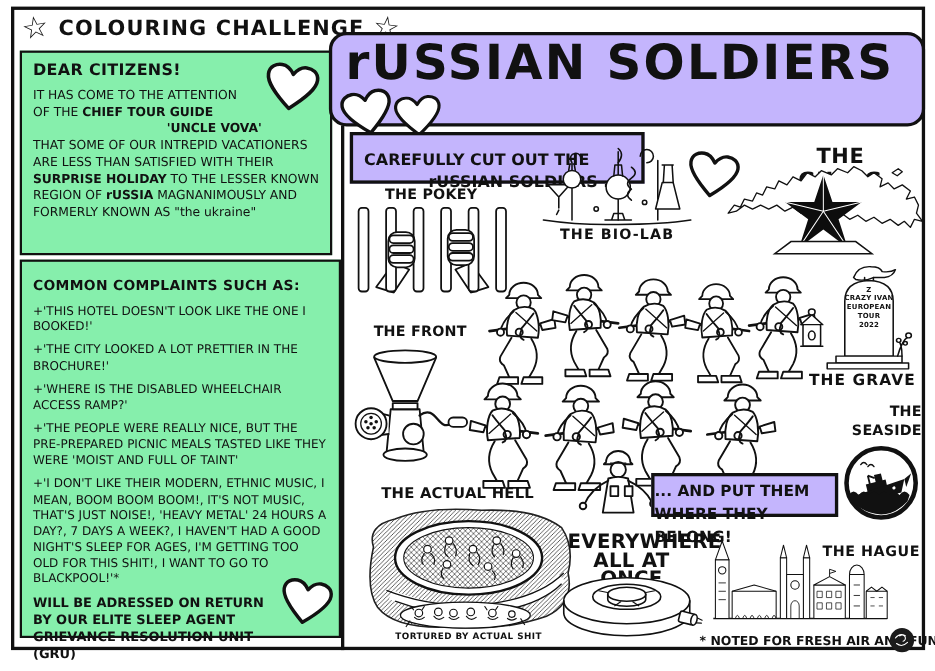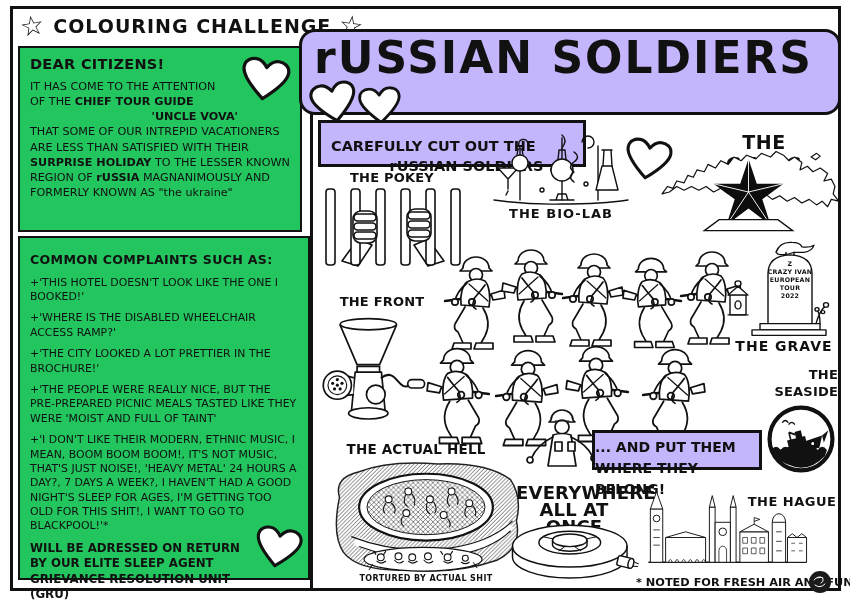--- a/index.html
+++ b/index.html
@@ -1,20 +1,20 @@
 <!DOCTYPE html>
 <html><head>
 <meta charset="utf-8">
 <style>
   *{box-sizing:border-box;margin:0;padding:0}
   html,body{width:850px;height:610px;background:#fff;overflow:hidden}
   body{position:relative;font-family:"DejaVu Sans",sans-serif;color:#111;-webkit-font-smoothing:antialiased}
   .abs{position:absolute}
   .box{position:absolute;background:#c4b5fd;border:3px solid #111}
-  .thinbox{position:absolute;background:#22c55e;border:2.5px solid #111}
+  .thinbox{position:absolute;background:#86efac;border:2.5px solid #111}
   .lbl{position:absolute;font-weight:700;text-align:center;letter-spacing:.2px;line-height:1.18}
   svg{display:block}
   #page-border{position:absolute;left:10px;top:6px;width:831px;height:585px;border:3px solid #111;background:transparent;pointer-events:none}
   
   #challenge-header{position:absolute;left:20px;top:12px;width:280px;font-size:19px;font-weight:600;letter-spacing:1px;display:flex;align-items:center;gap:8px;white-space:nowrap}
   #challenge-header .star{font-size:27px;font-weight:400;line-height:1}
   #challenge-header .star.l{transform:rotate(-10deg)}
   #challenge-header .star.r{transform:rotate(8deg)}
   
   #dear-box{left:18px;top:46px;width:284px;height:186px;padding:7px 10px 4px;font-size:11.2px;line-height:1.36}
@@ -96,22 +96,22 @@
     </svg>
   <h3>DEAR CITIZENS!</h3>
   <p><span>IT HAS COME TO THE ATTENTION OF THE </span><b>CHIEF TOUR GUIDE</b></p>
   <span class="uncle">'UNCLE VOVA'</span>
   <p><span>THAT SOME OF OUR INTREPID VACATIONERS ARE LESS THAN SATISFIED WITH THEIR </span><b>SURPRISE HOLIDAY</b><span> TO THE LESSER KNOWN REGION OF </span><b>rUSSIA</b><span> MAGNANIMOUSLY AND FORMERLY KNOWN AS "the ukraine"</span></p>
 </div>
 
 <div id="complaints-box" class="thinbox">
   <h3>COMMON COMPLAINTS SUCH AS:</h3>
   <p>+'THIS HOTEL DOESN'T LOOK LIKE THE ONE I BOOKED!'</p>
+  <p>+'THE CITY LOOKED A LOT PRETTIER IN THE BROCHURE!'</p>
   <p>+'WHERE IS THE DISABLED WHEELCHAIR ACCESS RAMP?'</p>
-  <p>+'THE CITY LOOKED A LOT PRETTIER IN THE BROCHURE!'</p>
   <p>+'THE PEOPLE WERE REALLY NICE, BUT THE PRE-PREPARED PICNIC MEALS TASTED LIKE THEY WERE 'MOIST AND FULL OF TAINT'</p>
   <p>+'I DON'T LIKE THEIR MODERN, ETHNIC MUSIC, I MEAN, BOOM BOOM BOOM!, IT'S NOT MUSIC, THAT'S JUST NOISE!, 'HEAVY METAL' 24 HOURS A DAY?, 7 DAYS A WEEK?, I HAVEN'T HAD A GOOD NIGHT'S SLEEP FOR AGES, I'M GETTING TOO OLD FOR THIS SHIT!, I WANT TO GO TO BLACKPOOL!'*</p>
   <div class="closing">WILL BE ADRESSED ON RETURN BY OUR ELITE SLEEP AGENT GRIEVANCE RESOLUTION UNIT (GRU)</div>
   <svg id="complaints-heart" width="48" height="44" viewBox="0 0 40 34">
       <use href="#heart-sym"></use>
     </svg>
 </div>
 
 <div id="title-box" class="box">
   <div id="title-main">rUSSIAN SOLDIERS</div>

